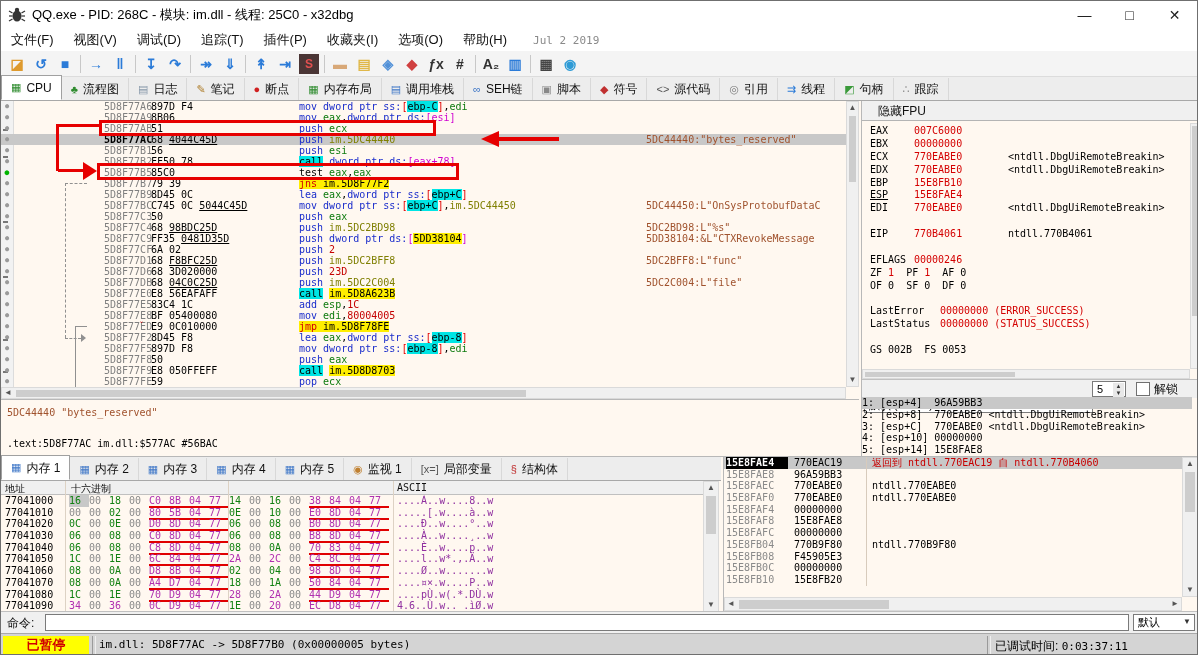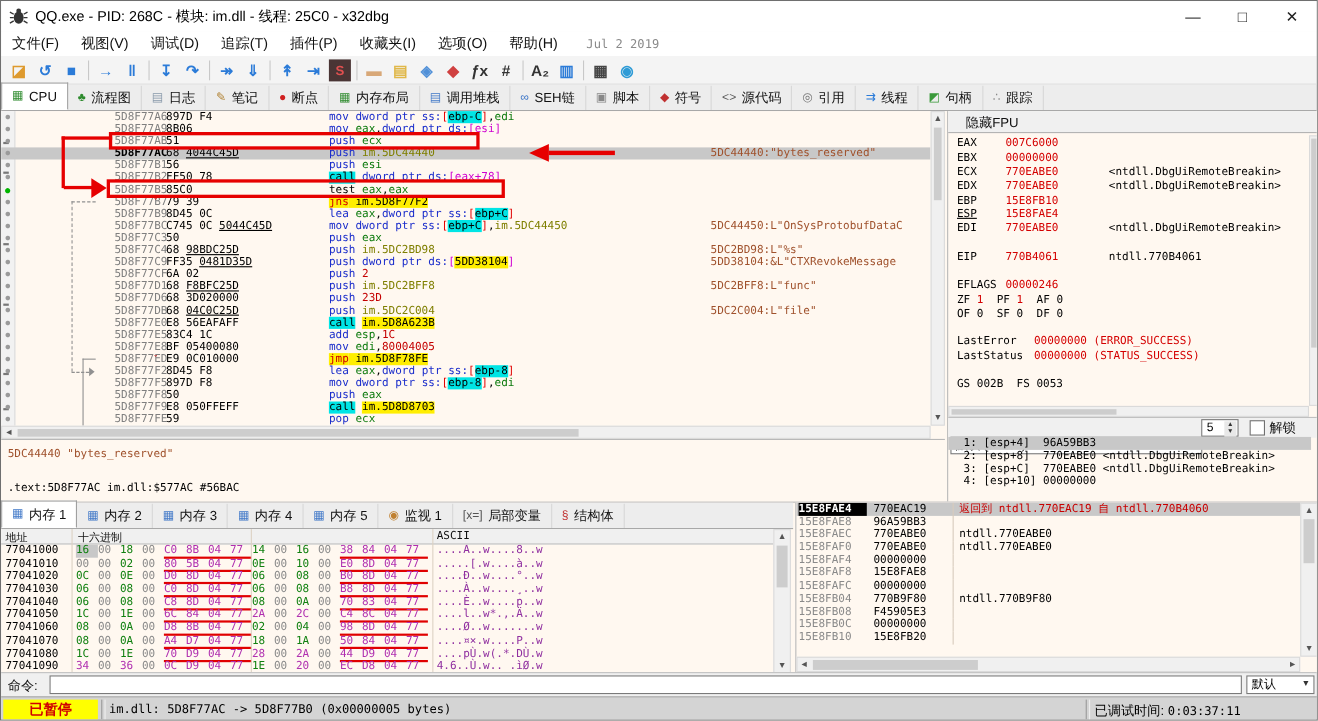--- a/index.html
+++ b/index.html
@@ -69,21 +69,21 @@
   
   #convrow{left:0;top:278px;width:338px;height:18px;background:#f0f0f0;border-top:1px solid #c0c0c0;}
   .combo{position:absolute;background:#fff;border:1px solid #7a7a7a;font-size:11px;line-height:14px;padding:0 4px;box-sizing:border-box;color:#000;}
   .combo .arr{position:absolute;right:3px;top:0;font-size:8px;color:#333;}
   #spinbox{left:230px;top:1px;width:34px;height:16px;background:#fff;border:1px solid #7a7a7a;box-sizing:border-box;font-size:11px;}
   #spinval{position:absolute;left:4px;top:0;line-height:14px;}
   .spinarr{position:absolute;right:1px;width:11px;height:7px;font-size:6px;line-height:7px;text-align:center;color:#333;background:#e8e8e8;}
   #chk{left:274px;top:2px;width:12px;height:12px;background:#fff;border:1px solid #707070;}
   #chk-label{left:292px;top:1px;font-size:12px;color:#111;}
   #args{left:0;top:296px;width:330px;height:59px;overflow:hidden;}
-  .arow{height:11.8px;line-height:11.8px;font-size:10px;white-space:pre;padding-left:14px;color:#000;font-family:"DejaVu Sans Mono",monospace;}
+  .arow{height:11.8px;line-height:11.8px;font-size:10px;white-space:pre;padding-left:0;color:#000;font-family:"DejaVu Sans Mono",monospace;}
   .arow.sel{background:#c8c8c8;}
   
   #bottom{left:0;top:455px;width:1198px;height:155px;background:#fff8f0;border-top:1px solid #b8b8b8;box-sizing:border-box;}
   #dump{left:0;top:0;width:720px;height:155px;}
   #dump-tabs{left:0;top:0;width:720px;height:24px;background:#ededed;border-bottom:1px solid #a8a8a8;display:flex;align-items:flex-end;box-sizing:border-box;}
   #dump-header{left:0;top:24px;width:702px;height:14px;background:#f0f0f0;border-bottom:1px solid #c0c0c0;font-size:10px;box-sizing:border-box;}
   #dump-header span{position:absolute;top:1px;color:#111;font-family:"DejaVu Sans Mono",monospace;}
   #dump-rows{left:0;top:38px;width:702px;height:117px;overflow:hidden;}
   .hrow{position:relative;height:11.7px;line-height:11.7px;font-size:10px;white-space:pre;font-family:"DejaVu Sans Mono",monospace;}
   .h-addr{position:absolute;left:4px;color:#000;}
@@ -357,20 +357,21 @@
           <span class="spinarr" style="top:8px">▼</span>
         </div>
         <div class="ab" id="chk"></div>
         <span class="ab" id="chk-label">解锁</span>
       </div>
       <div class="ab" id="args">
           <div class="arow sel">1: [esp+4]  96A59BB3</div>
           <div class="arow">2: [esp+8]  770EABE0 &lt;ntdll.DbgUiRemoteBreakin&gt;</div>
           <div class="arow">3: [esp+C]  770EABE0 &lt;ntdll.DbgUiRemoteBreakin&gt;</div>
           <div class="arow">4: [esp+10] 00000000</div>
+          <div class="arow">5: [esp+14] 15E8FAE8</div>
         </div>
     </div>
   </div>
 
   <div class="ab" id="bottom">
     <div class="ab" id="dump">
       <div class="ab" id="dump-tabs">
           <div class="tab active">
             <span class="tico" style="color: rgb(64, 120, 200);">▦</span>
             <span>内存 1</span>

